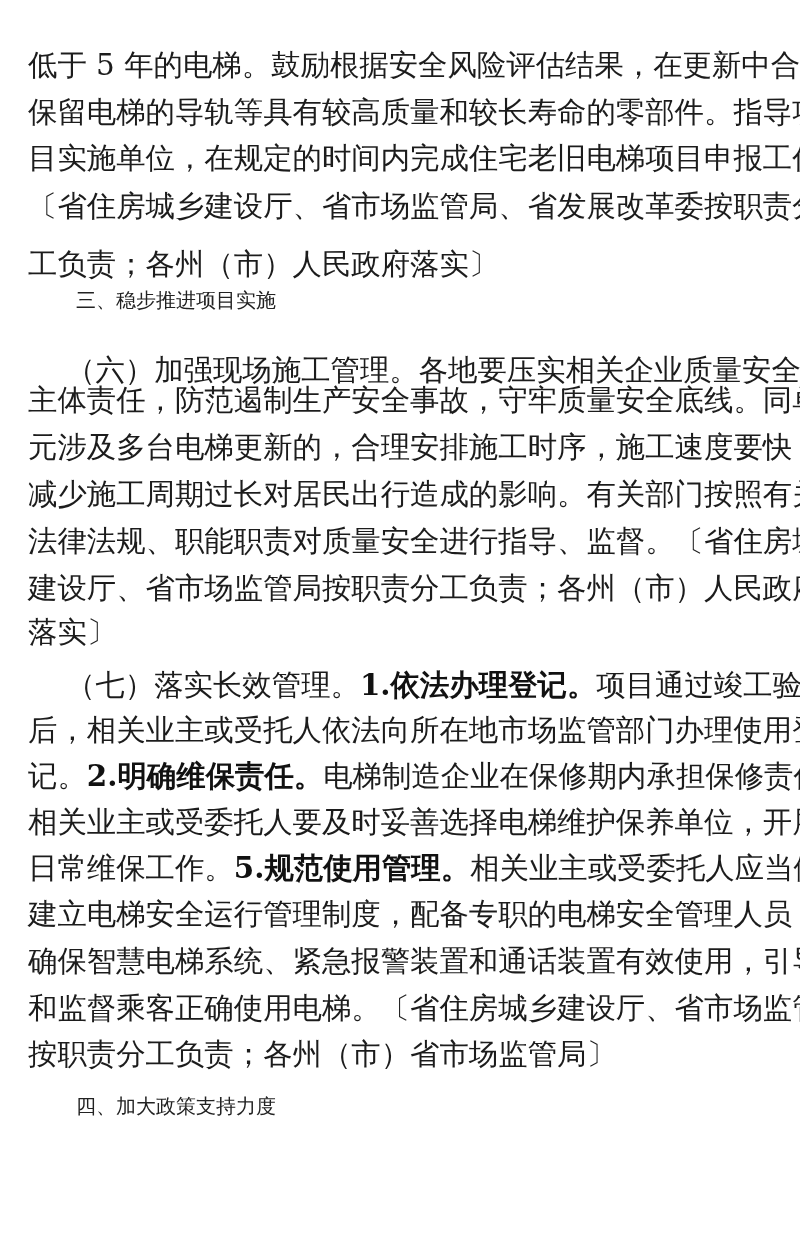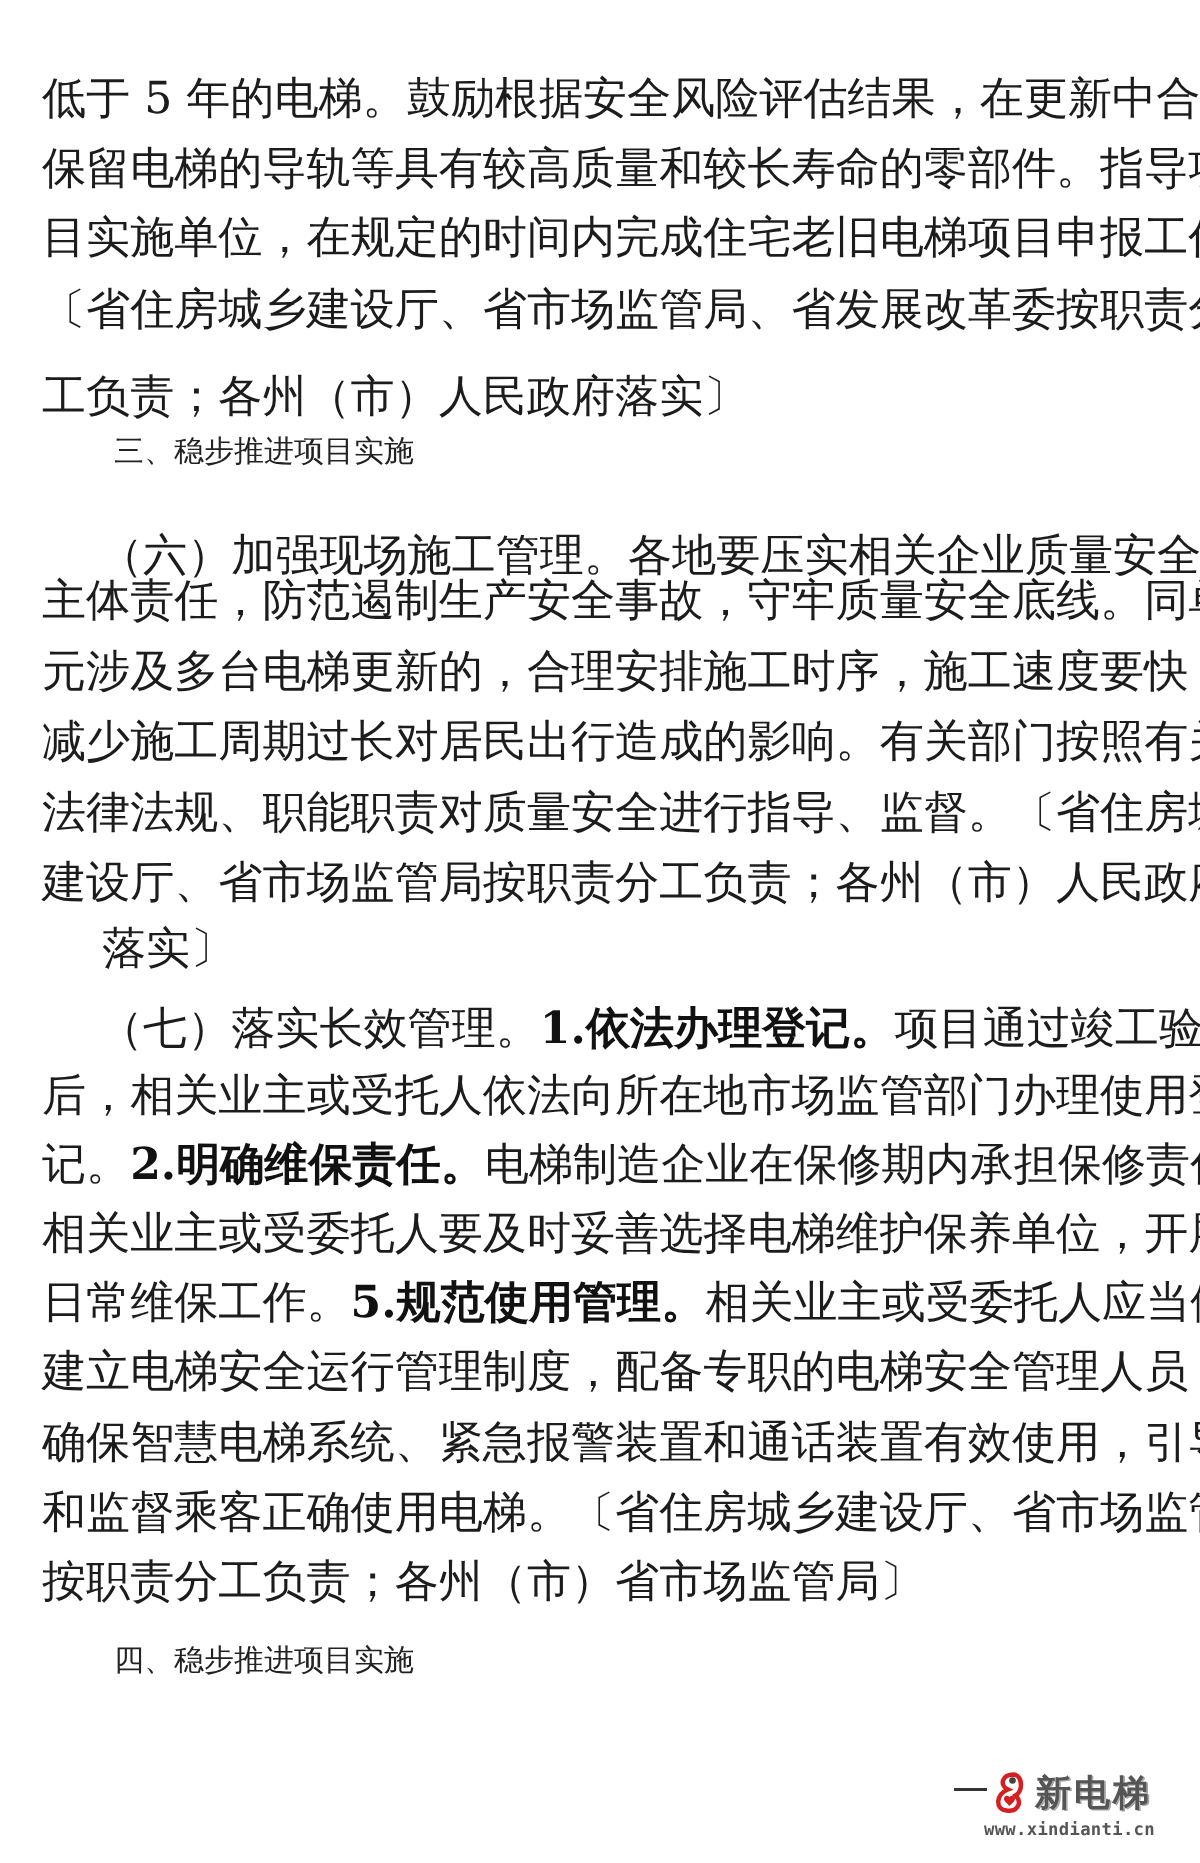--- a/index.html
+++ b/index.html
@@ -101,44 +101,34 @@
   <div class="line" style="top:233px;margin-top:11px;">工负责；各州（市）人民政府落实〕</div>
 
   <div class="line heading indent1" style="top:280px;">三、稳步推进项目实施</div>
 
   <div class="line indent2" style="top:350px;">（六）加强现场施工管理。各地要压实相关企业质量安全</div>
   <div class="line" style="top:380px;">主体责任，防范遏制生产安全事故，守牢质量安全底线。同单</div>
   <div class="line" style="top:427px;">元涉及多台电梯更新的，合理安排施工时序，施工速度要快，</div>
   <div class="line" style="top:474px;">减少施工周期过长对居民出行造成的影响。有关部门按照有关</div>
   <div class="line" style="top:521px;">法律法规、职能职责对质量安全进行指导、监督。〔省住房城乡</div>
   <div class="line" style="top:568px;">建设厅、省市场监管局按职责分工负责；各州（市）人民政府</div>
-  <div class="line" style="top:612px;margin-left:40px;">落实〕</div>
+  <div class="line" style="top:612px;">落实〕</div>
 
   <div class="line indent2" style="top:665px;">
     <span>（七）落实长效管理。</span><span class="bold">1.依法办理登记。</span><span>项目通过竣工验收</span>
   </div>
   <div class="line" style="top:710px;">后，相关业主或受托人依法向所在地市场监管部门办理使用登</div>
   <div class="line" style="top:756px;">
     <span>记。</span><span class="bold">2.明确维保责任。</span><span>电梯制造企业在保修期内承担保修责任。</span>
   </div>
   <div class="line" style="top:802px;">相关业主或受委托人要及时妥善选择电梯维护保养单位，开展</div>
   <div class="line" style="top:848px;">
     <span>日常维保工作。</span><span class="bold">5.规范使用管理。</span><span>相关业主或受委托人应当依法</span>
   </div>
   <div class="line" style="top:894px;">建立电梯安全运行管理制度，配备专职的电梯安全管理人员，</div>
   <div class="line" style="top:941px;">确保智慧电梯系统、紧急报警装置和通话装置有效使用，引导</div>
   <div class="line" style="top:988px;">和监督乘客正确使用电梯。〔省住房城乡建设厅、省市场监管局</div>
   <div class="line" style="top:1034px;">按职责分工负责；各州（市）省市场监管局〕</div>
 
-  <div class="line heading indent1" style="top:1086px;">四、稳步推进项目实施</div>
+  <div class="line heading indent1" style="top:1086px;">四、加大政策支持力度</div>
 
-  <div class="footer">
-    <div class="footer-dash"></div>
-    <svg class="logo-mark" viewBox="0 0 26 30">
-      <path d="M16 3 C8 3 6 10 12 13 C4 16 3 26 11 27 C18 28 22 22 17 17 C22 14 22 4 16 3 Z" fill="none" stroke="#d42020" stroke-width="3"></path>
-      <path d="M13 18 c-2-2-5 0-3 3 l3 3 l3-3 c2-3-1-5-3-3z" fill="#d42020"></path>
-      <circle cx="15" cy="7" r="2.2" fill="#444"></circle>
-    </svg>
-    <div class="logo-text">新电梯</div>
-    <div class="logo-url">www.xindianti.cn</div>
-  </div>
 
 </div>
 
 </body></html>

